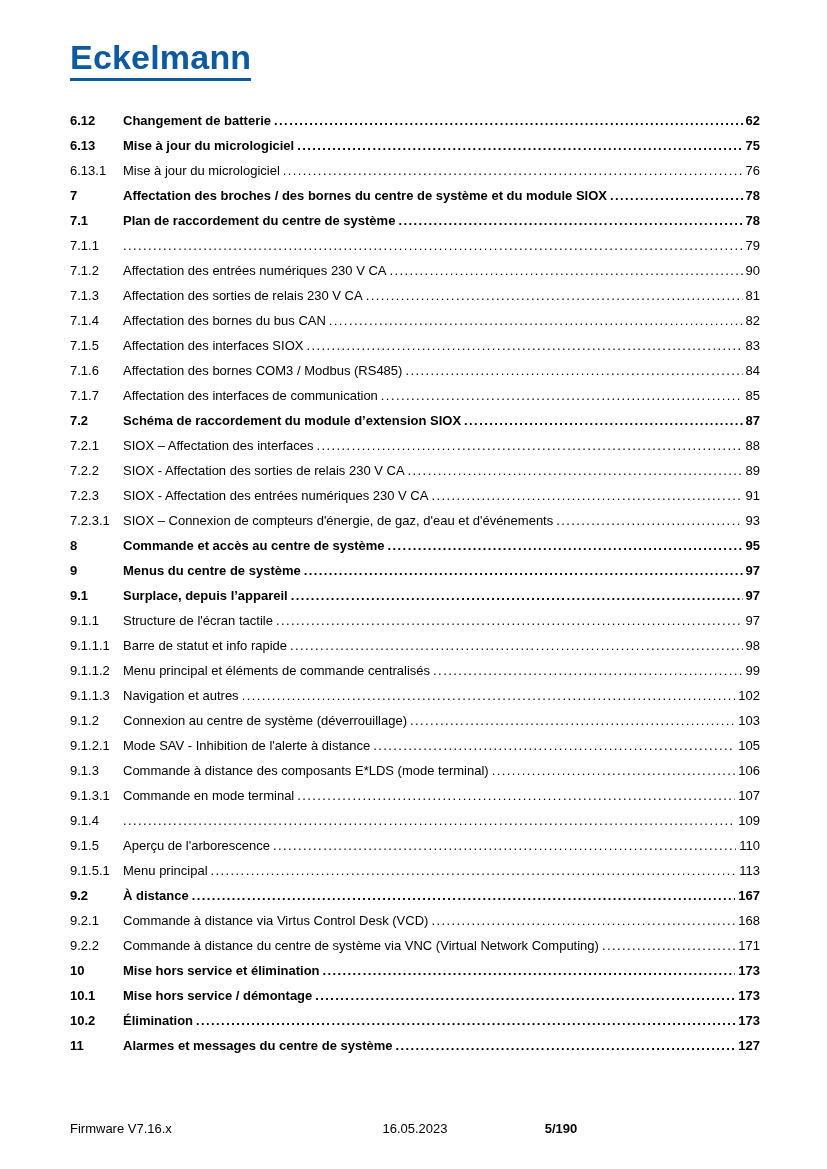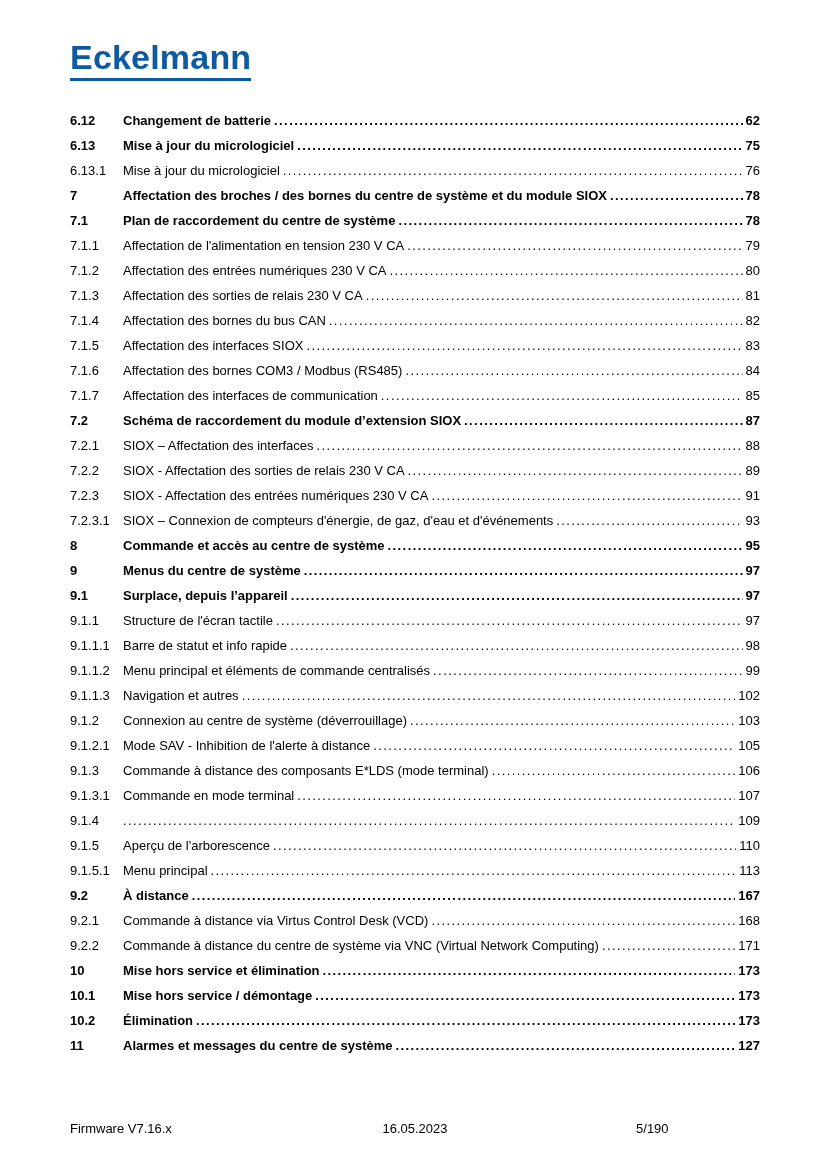--- a/index.html
+++ b/index.html
@@ -78,21 +78,21 @@
     left: 70px;
     right: 67px;
     top: 1121px;
     display: flex;
     align-items: baseline;
     font-size: 13px;
     gap: 22px;
   }
   .footer .f-left  { flex: 1; text-align: left; }
   .footer .f-center{ flex: 1; text-align: center; }
-  .footer .f-right { flex: 1; text-align: center; }
+  .footer .f-right { flex: 1; text-align: left; font-weight: bold; }
 </style>
 </head>
 <body style="--logo-blue: #0d5a9e; color: rgb(0, 0, 0);">
 
 <div class="page">
 
   <div class="logo">
     <span class="logo-text">Eckelmann</span>
     <div class="logo-underline"></div>
   </div>
@@ -123,29 +123,28 @@
         <span class="pg">78</span>
       </div>
       <div class="toc-row bold">
         <span class="num">7.1</span>
         <span class="title">Plan de raccordement du centre de système</span>
         <span class="dots"></span>
         <span class="pg">78</span>
       </div>
       <div class="toc-row">
         <span class="num">7.1.1</span>
-        <span class="title">Affectation de l'alimentation en tension 230 V CA</span>
         <span class="dots"></span>
         <span class="pg">79</span>
       </div>
       <div class="toc-row">
         <span class="num">7.1.2</span>
         <span class="title">Affectation des entrées numériques 230 V CA</span>
         <span class="dots"></span>
-        <span class="pg">80</span>
+        <span class="pg">90</span>
       </div>
       <div class="toc-row">
         <span class="num">7.1.3</span>
         <span class="title">Affectation des sorties de relais 230 V CA</span>
         <span class="dots"></span>
         <span class="pg">81</span>
       </div>
       <div class="toc-row">
         <span class="num">7.1.4</span>
         <span class="title">Affectation des bornes du bus CAN</span>

